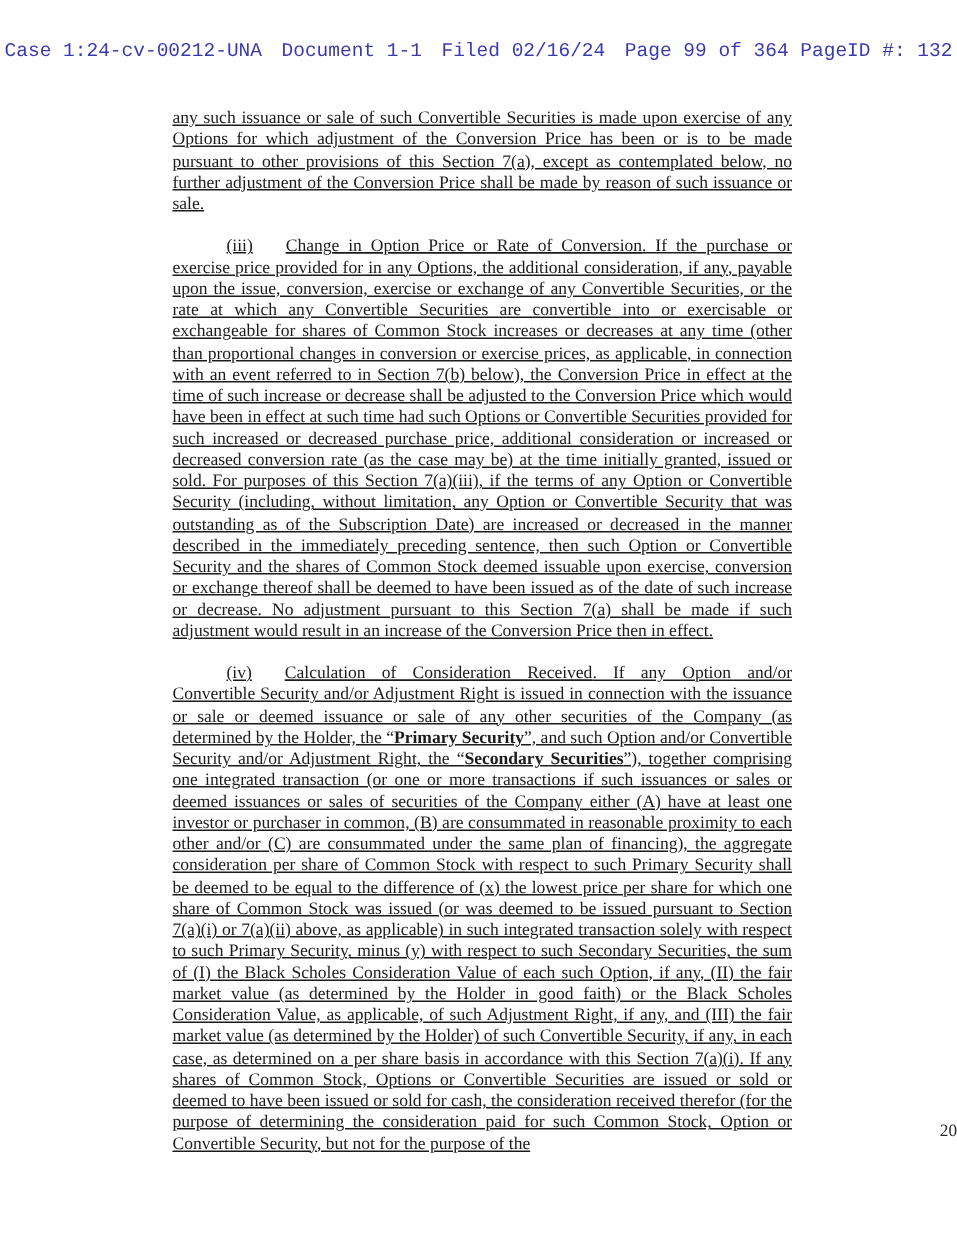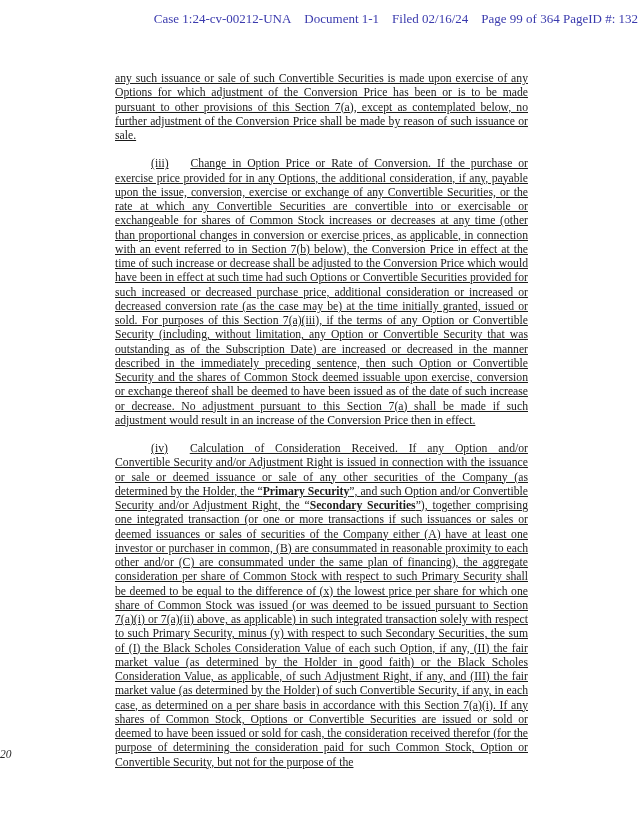--- a/index.html
+++ b/index.html
@@ -10,26 +10,26 @@
   .page {
     position: relative;
     width: 638px;
     height: 825px;
     background: #ffffff;
     overflow: hidden;
     font-family: "Liberation Serif", serif;
   }
   .stamp {
     position: absolute;
-    top: 11px;
+    top: 26px;
     left: 0;
     width: 100%;
-    text-align: right;
+    text-align: center;
     color: #3a3aad;
-    font-family: Liberation Serif, serif;
+    font-family: Liberation Mono, monospace;
     font-size: 13px;
     white-space: nowrap;
   }
   .stamp .seg {
     margin-right: 13px;
   }
   .stamp .seg:last-child {
     margin-right: 0;
   }
   .content {
@@ -57,24 +57,23 @@
     text-decoration: underline;
   }
   .bold {
     font-weight: bold;
   }
   .page-number {
     position: absolute;
     top: 748px;
     left: 0;
     width: 100%;
-    text-align: left;
+    text-align: right;
     color: #2a2a2a;
     font-size: 11.5px;
-    font-style: italic;
   }
 </style>
 </head>
 <body>
 
 <div class="page">
 
   <div class="stamp">
     <span class="seg">Case 1:24-cv-00212-UNA</span><span class="seg">Document 1-1</span><span class="seg">Filed 02/16/24</span><span class="seg">Page 99 of 364 PageID #: 132</span>
   </div>

